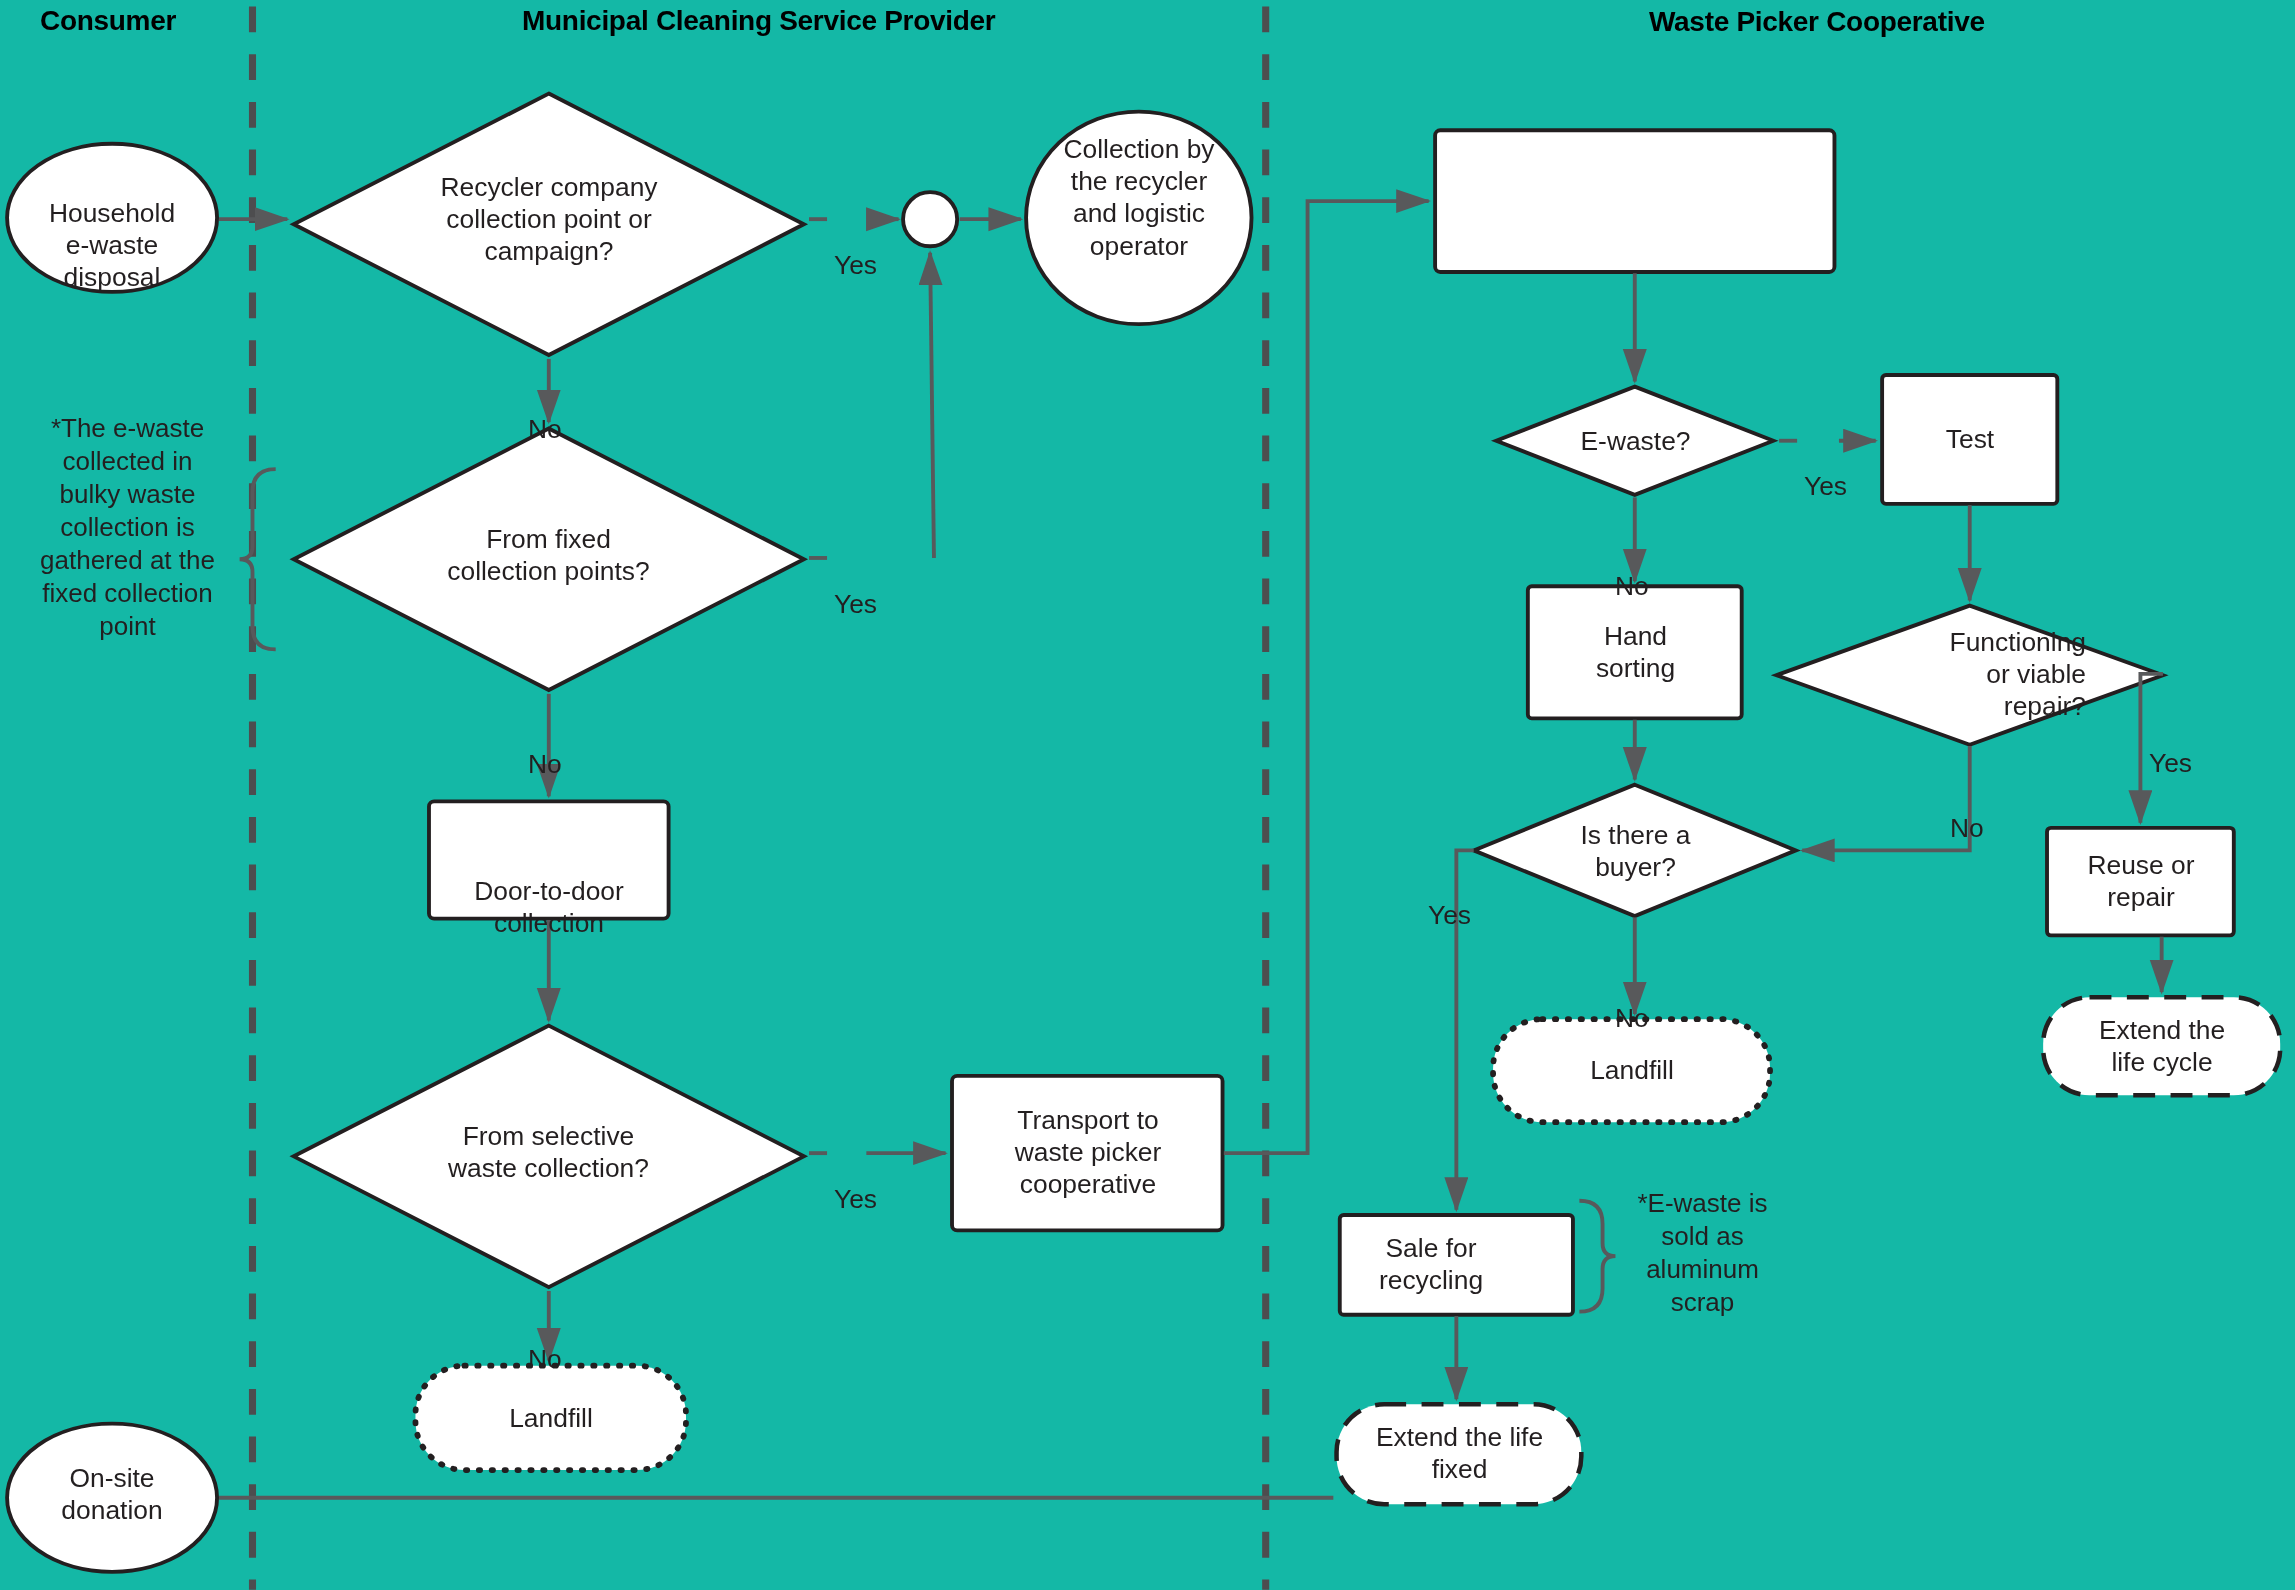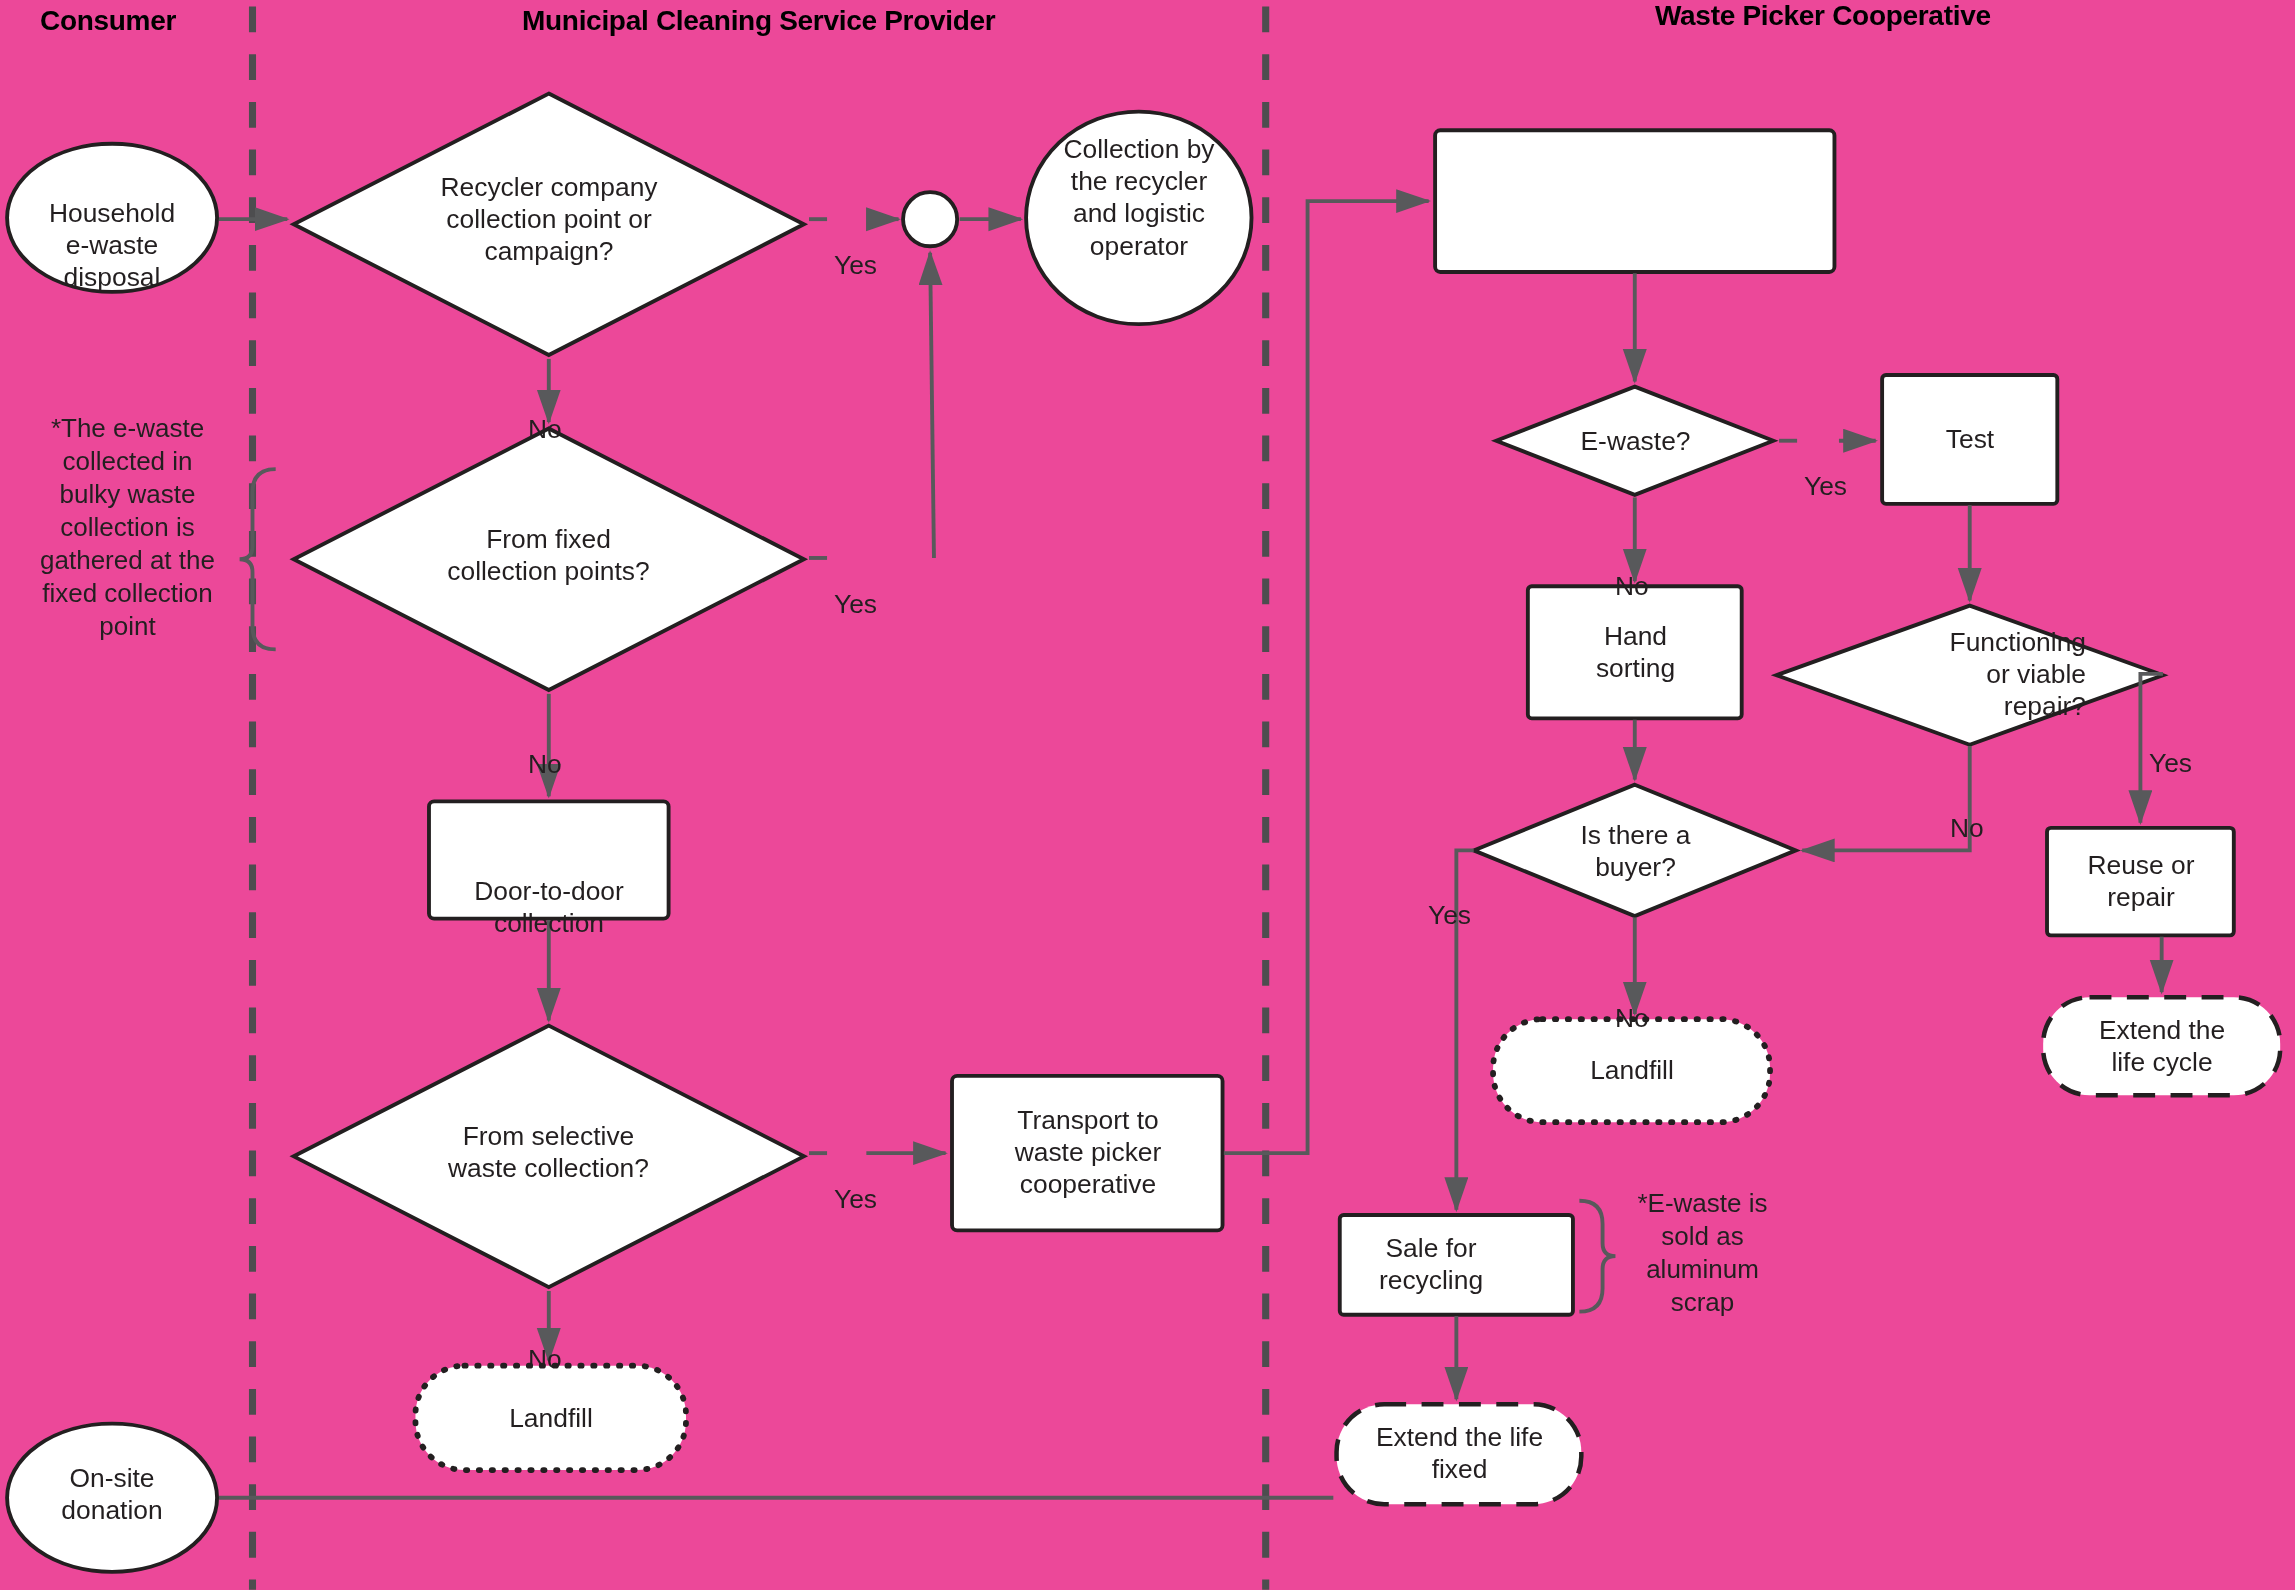--- a/index.html
+++ b/index.html
@@ -1,19 +1,19 @@
 <!DOCTYPE html>
 <html style="font-size:10.3px"><head>
 <meta charset="utf-8">
 <style>
   html,body{margin:0;padding:0;background:#ffffff;}
   #stage{
     position:relative;
     width:2295px;height:1590px;
-    background:#ec4899;
+    background:#14b8a6;
     font-family:"Liberation Sans", sans-serif;
     color:#231f20;
     overflow:hidden;
   }
   svg.layer{position:absolute;left:0;top:0;width:2295px;height:1590px;}
   .lane-title{
     position:absolute;
     font-weight:bold;
     font-size:28px;
     letter-spacing:-0.3px;
@@ -141,21 +141,21 @@
       <line x1="2762" y1="684" x2="2790" y2="684"></line>
     </g>
 
     <path d="M428,728 Q392,728 392,764 L392,848 Q392,868 372,868 Q392,868 392,888 L392,972 Q392,1008 428,1008" fill="none" stroke="#58595b" stroke-width="6"></path>
 
     <path d="M2452,1864 Q2488,1864 2488,1900 L2488,1930 Q2488,1950 2508,1950 Q2488,1950 2488,1970 L2488,2000 Q2488,2036 2452,2036" fill="none" stroke="#58595b" stroke-width="6"></path>
   </svg>
 
   <div class="lane-title" style="left:40px;  top:5.2px;">Consumer</div>
   <div class="lane-title" style="left:522px; top:5.2px;">Municipal Cleaning Service Provider</div>
-  <div class="lane-title" style="left:1649px;top:0;margin-left:6px;">Waste Picker Cooperative</div>
+  <div class="lane-title" style="left:1649px;top:6px;">Waste Picker Cooperative</div>
 
   <div class="node-label" style="left:15.5px;  top:165px; width:193px;margin-top:32px;">Household
 e-waste
 disposal</div>
   <div class="node-label" style="left:15.5px;  top:1462px;width:193px;">On-site
 donation</div>
 
   <div class="node-label" style="left:388px; top:171px; width:322px;">Recycler company
 collection point or
 campaign?</div>

